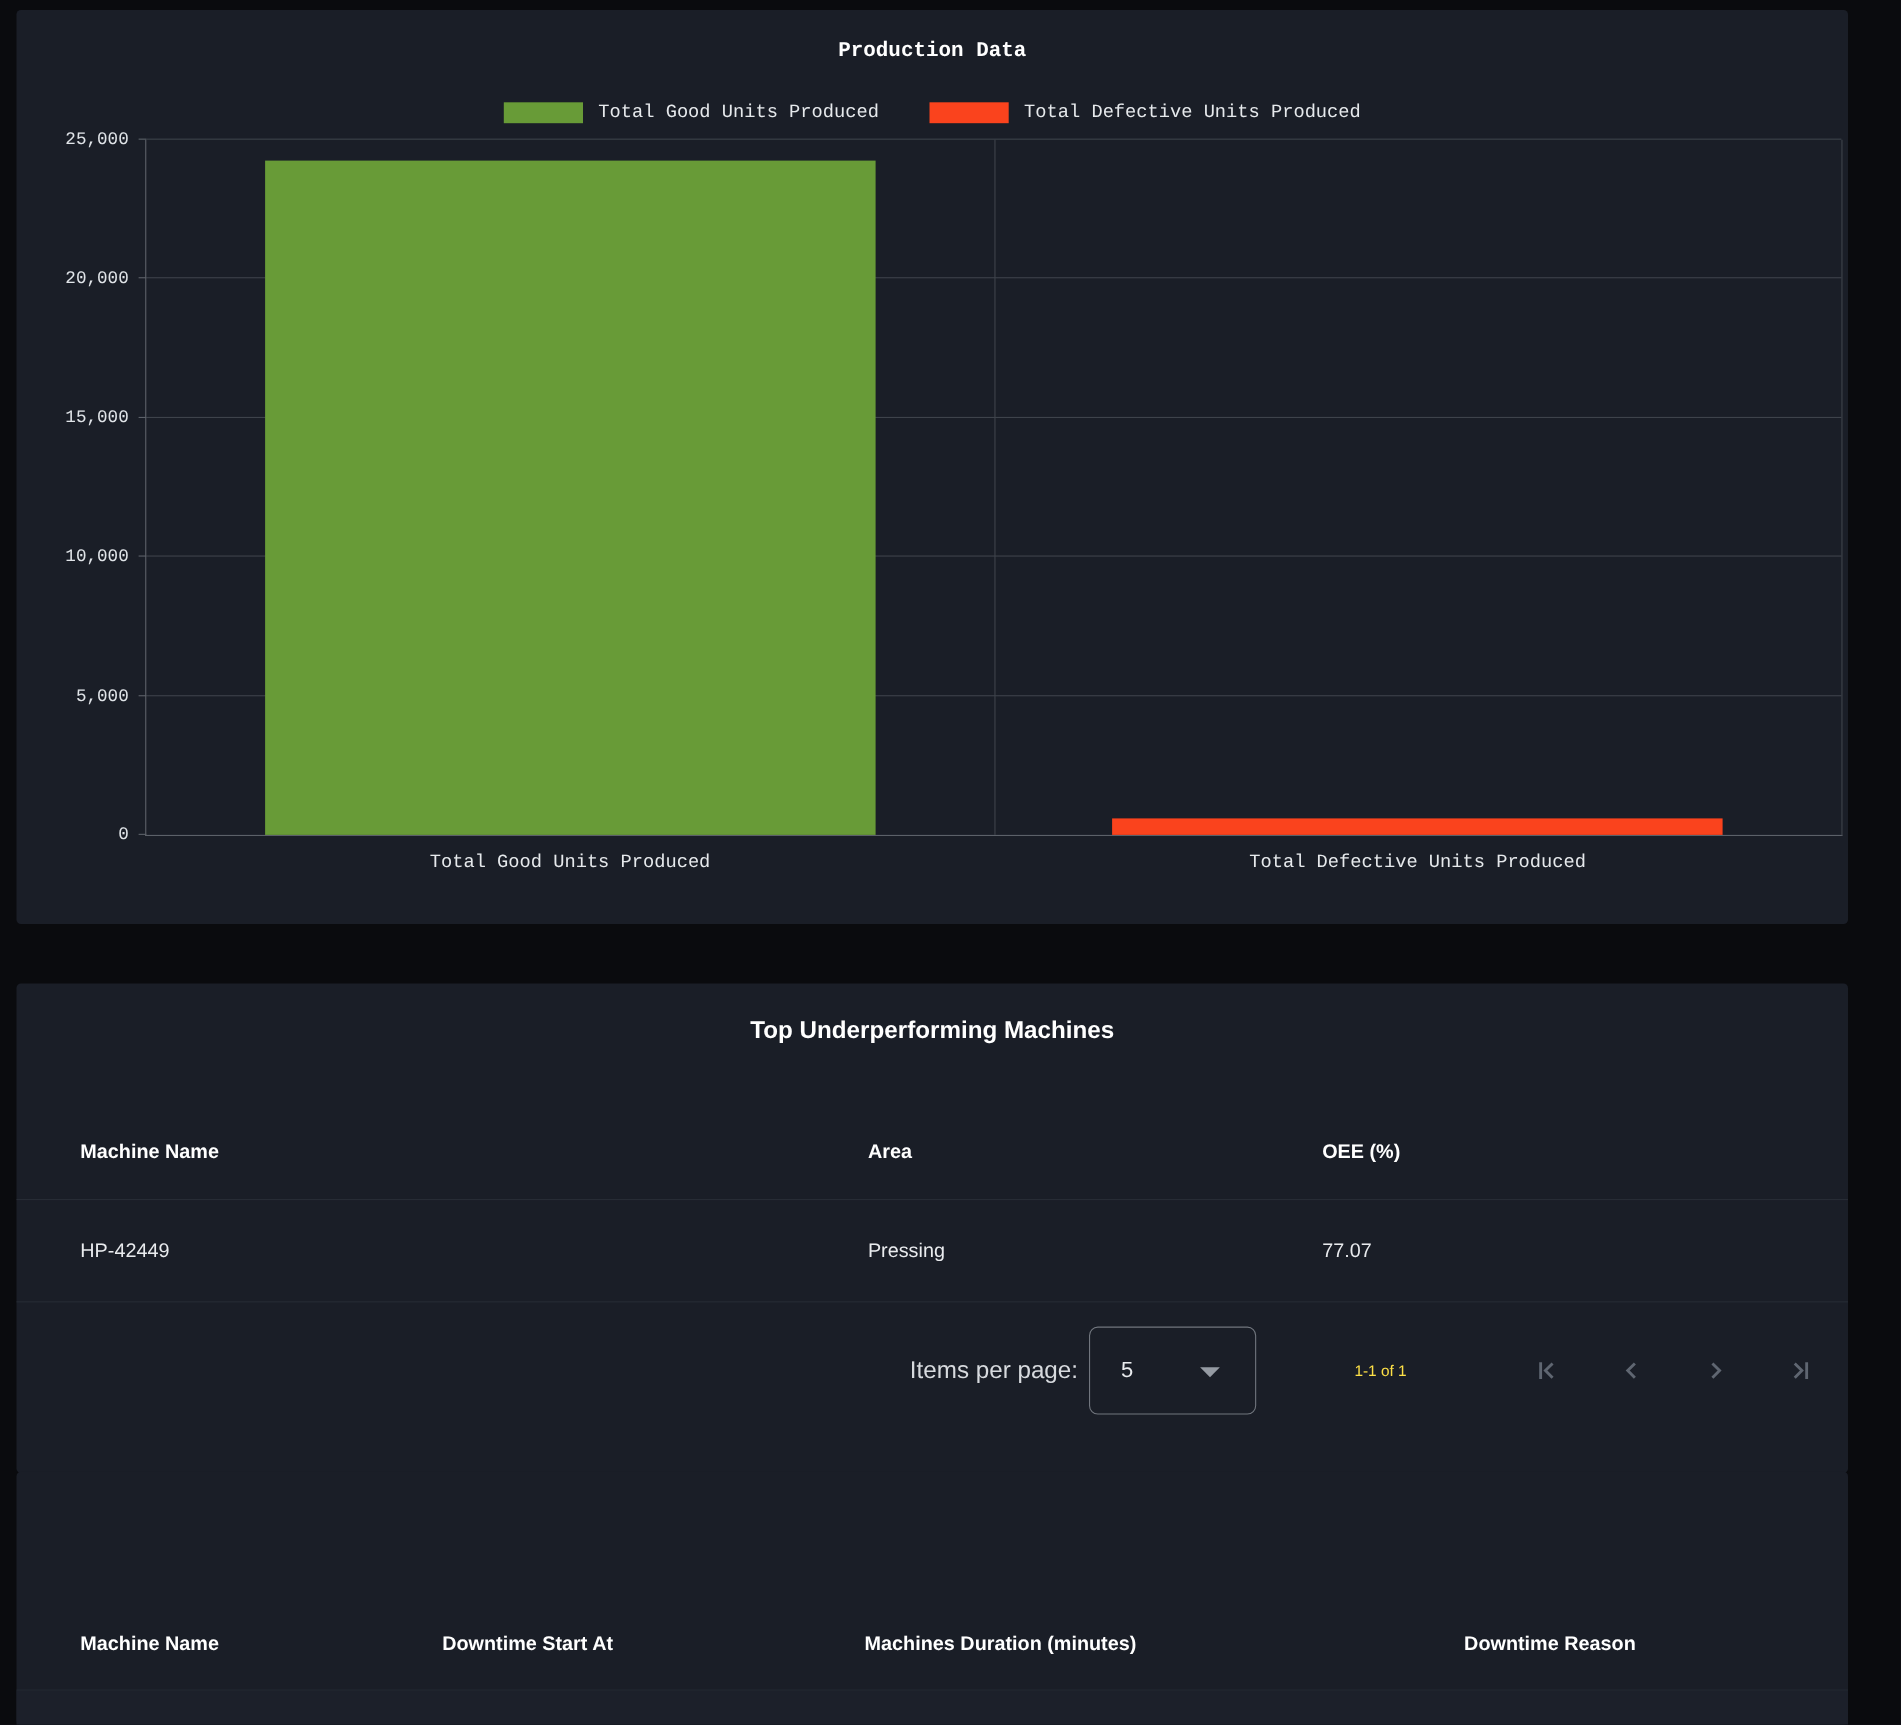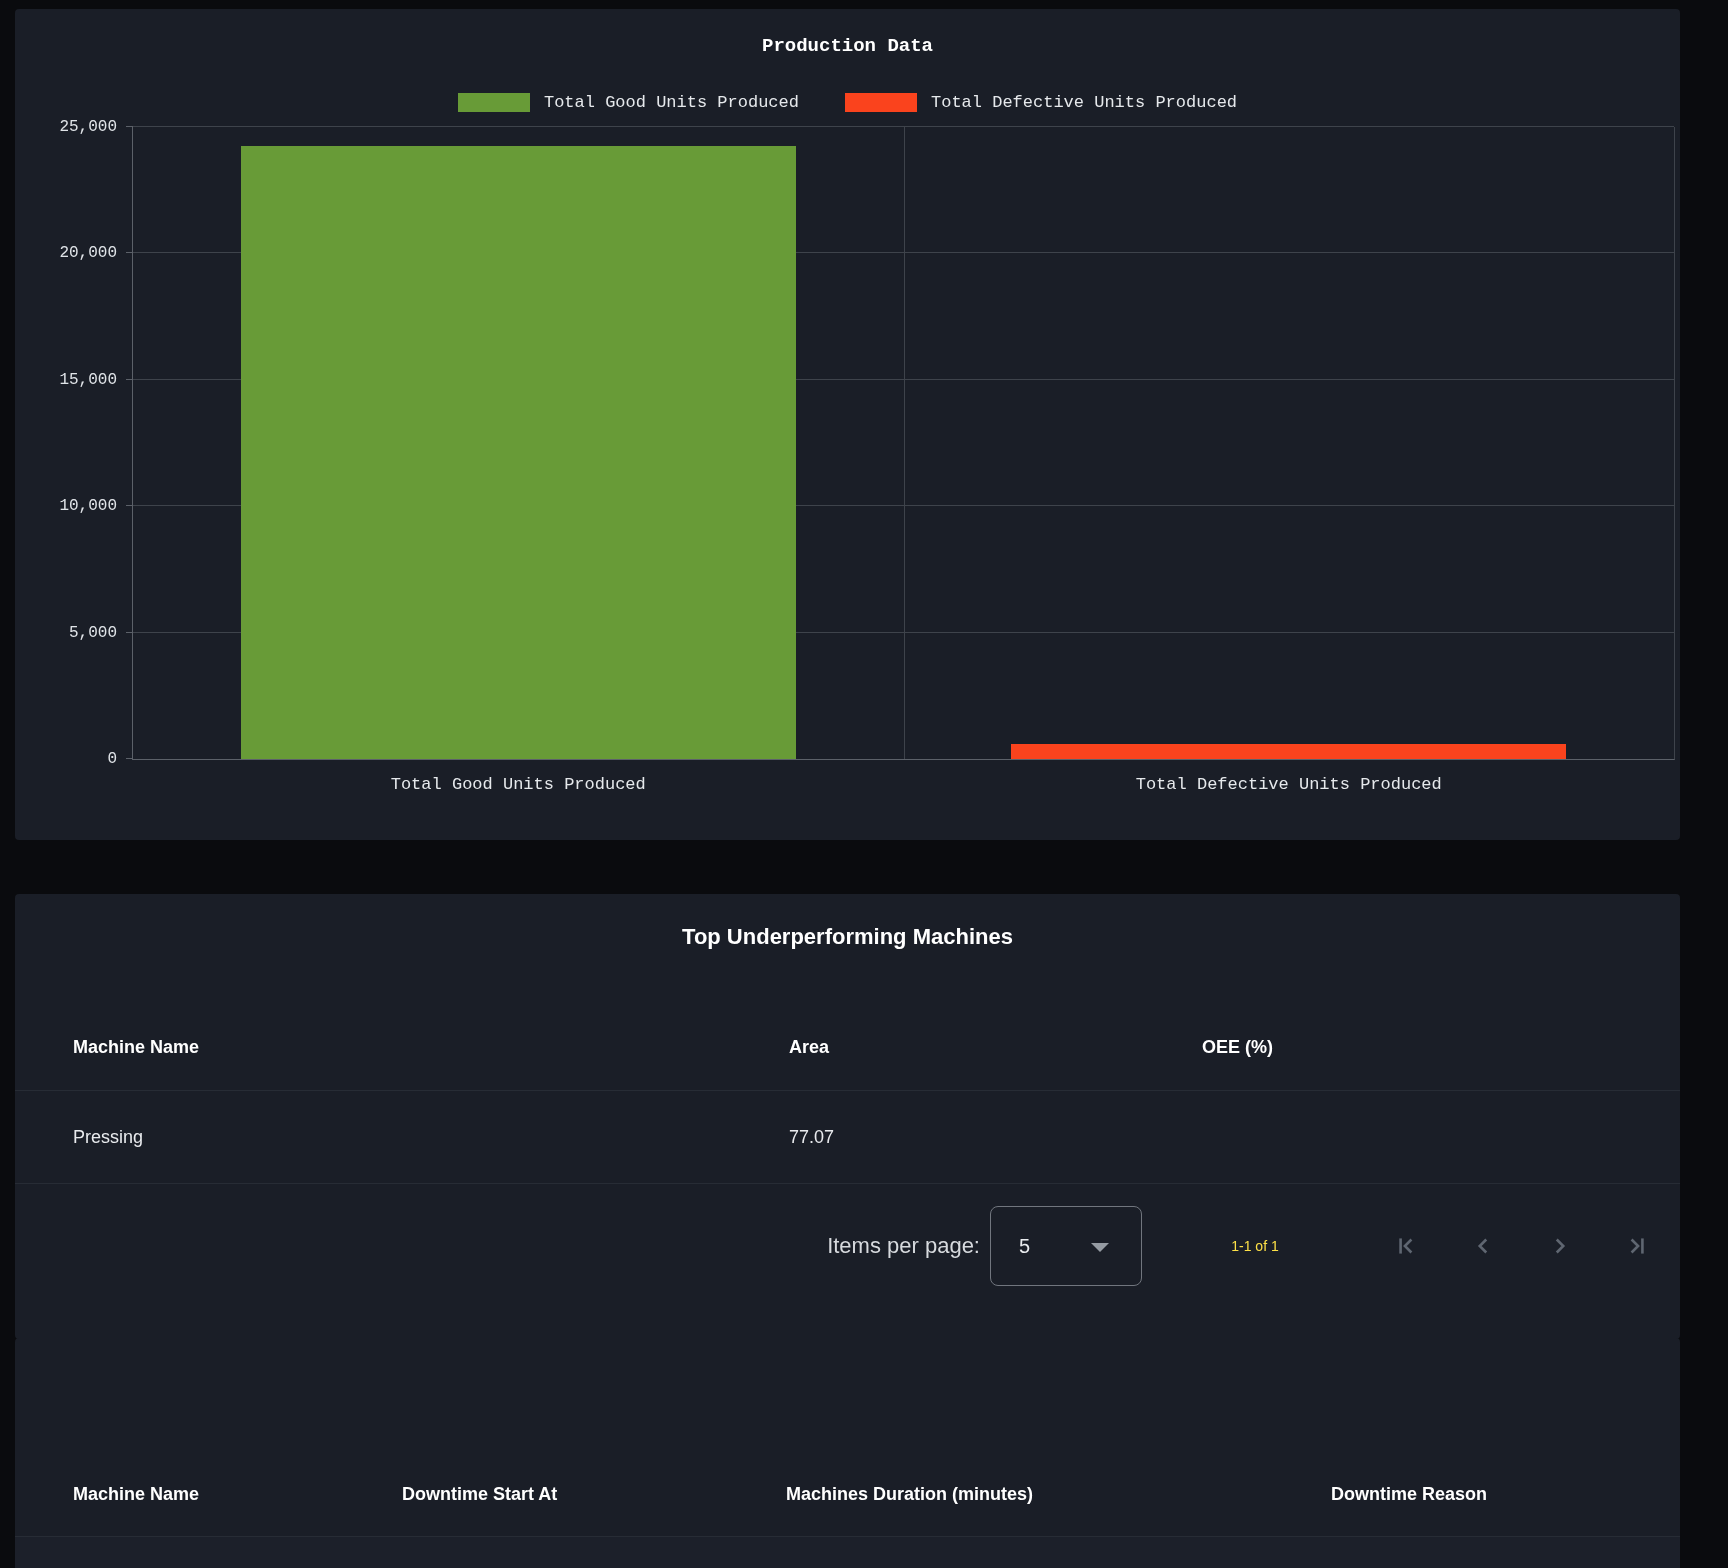--- a/index.html
+++ b/index.html
@@ -112,20 +112,21 @@
 
 <div class="card" id="machines-card">
   <div class="card-title">Top Underperforming Machines</div>
   <div class="tbl" id="machines-table">
       <div class="tr head">
         <div class="td">Machine Name</div>
         <div class="td">Area</div>
         <div class="td">OEE (%)</div>
       </div>
       <div class="tr row">
+        <div class="td">HP-42449</div>
         <div class="td">Pressing</div>
         <div class="td">77.07</div>
       </div>
     </div>
   <div class="paginator">
     <span class="pg-label">Items per page:</span>
     <div class="pg-select">
       <span class="val">5</span>
       <span class="caret"></span>
     </div>

